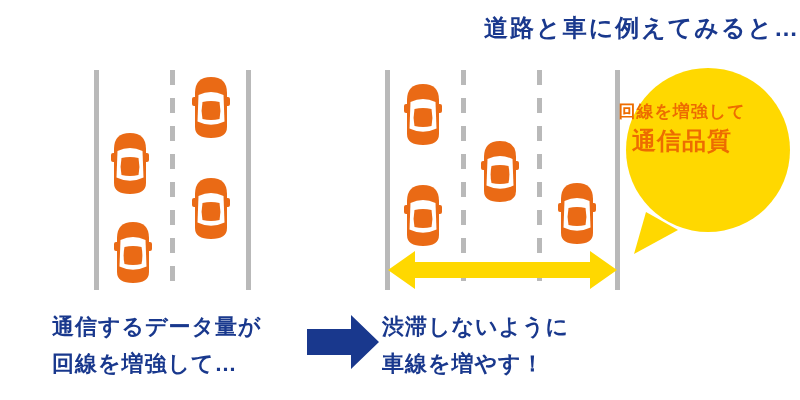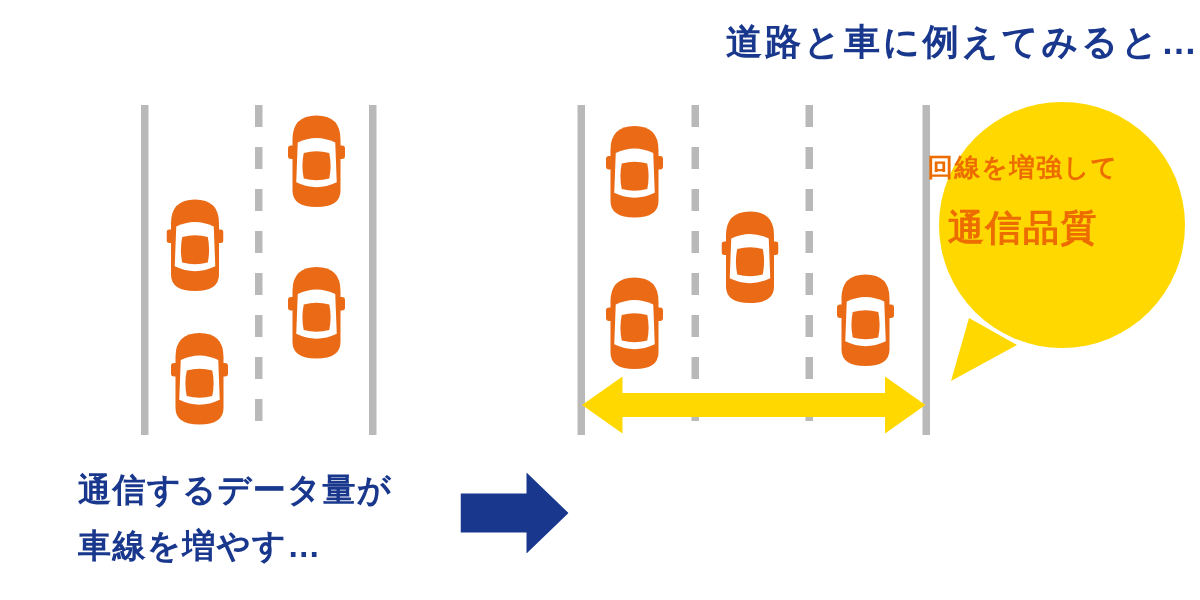--- a/index.html
+++ b/index.html
@@ -46,21 +46,21 @@
     position:absolute;left:626px;top:68px;width:164px;height:164px;
     background:var(--yellow);border-radius:50%;
   }
   .bubble-tail{position:absolute;left:634px;top:212px;width:46px;height:42px;}
   .bubble-tail polygon{fill:var(--yellow);}
   .bubble-content{
     position:absolute;left:626px;top:68px;width:164px;height:164px;
     padding-top:34px;text-align:center;transform:translateX(-26px);
     color:var(--bubble-text);font-weight:bold;
   }
-  .bubble-line1{font-size:17px;line-height:20px;margin-bottom:12px;letter-spacing:1px;}
+  .bubble-line1{font-size:17px;line-height:20px;margin-bottom:0;letter-spacing:1px;}
   .bubble-line2,.bubble-line3{font-size:24px;line-height:38px;letter-spacing:1px;}
   .svg-defs{position:absolute;width:0;height:0;overflow:hidden;}
 </style>
 </head>
 <body>
 
 <svg class="svg-defs" aria-hidden="true">
   <defs>
     <g id="car-shape">
       <rect x="0" y="21" width="5" height="9" rx="2" class="car-fill"></rect>
@@ -123,21 +123,25 @@
     <polygon points="12,0 44,18 0,42"></polygon>
   </svg>
   <div class="bubble"></div>
   <div class="bubble-content">
     <div class="bubble-line1">回線を増強して</div>
     <div class="bubble-line2">通信品質</div>
   </div>
 
   <div class="caption caption-left">
     <div>通信するデータ量が</div>
-    <div>車線を増やす…</div>
+    <div>回線を増強して…</div>
   </div>
 
   <svg class="blue-arrow" viewBox="0 0 72 54">
     <polygon points="0,14 44,14 44,0 72,27 44,54 44,40 0,40"></polygon>
   </svg>
 
+  <div class="caption caption-right">
+    <div>渋滞しないように</div>
+    <div>車線を増やす！</div>
+  </div>
 
 </div>
 
 </body></html>

